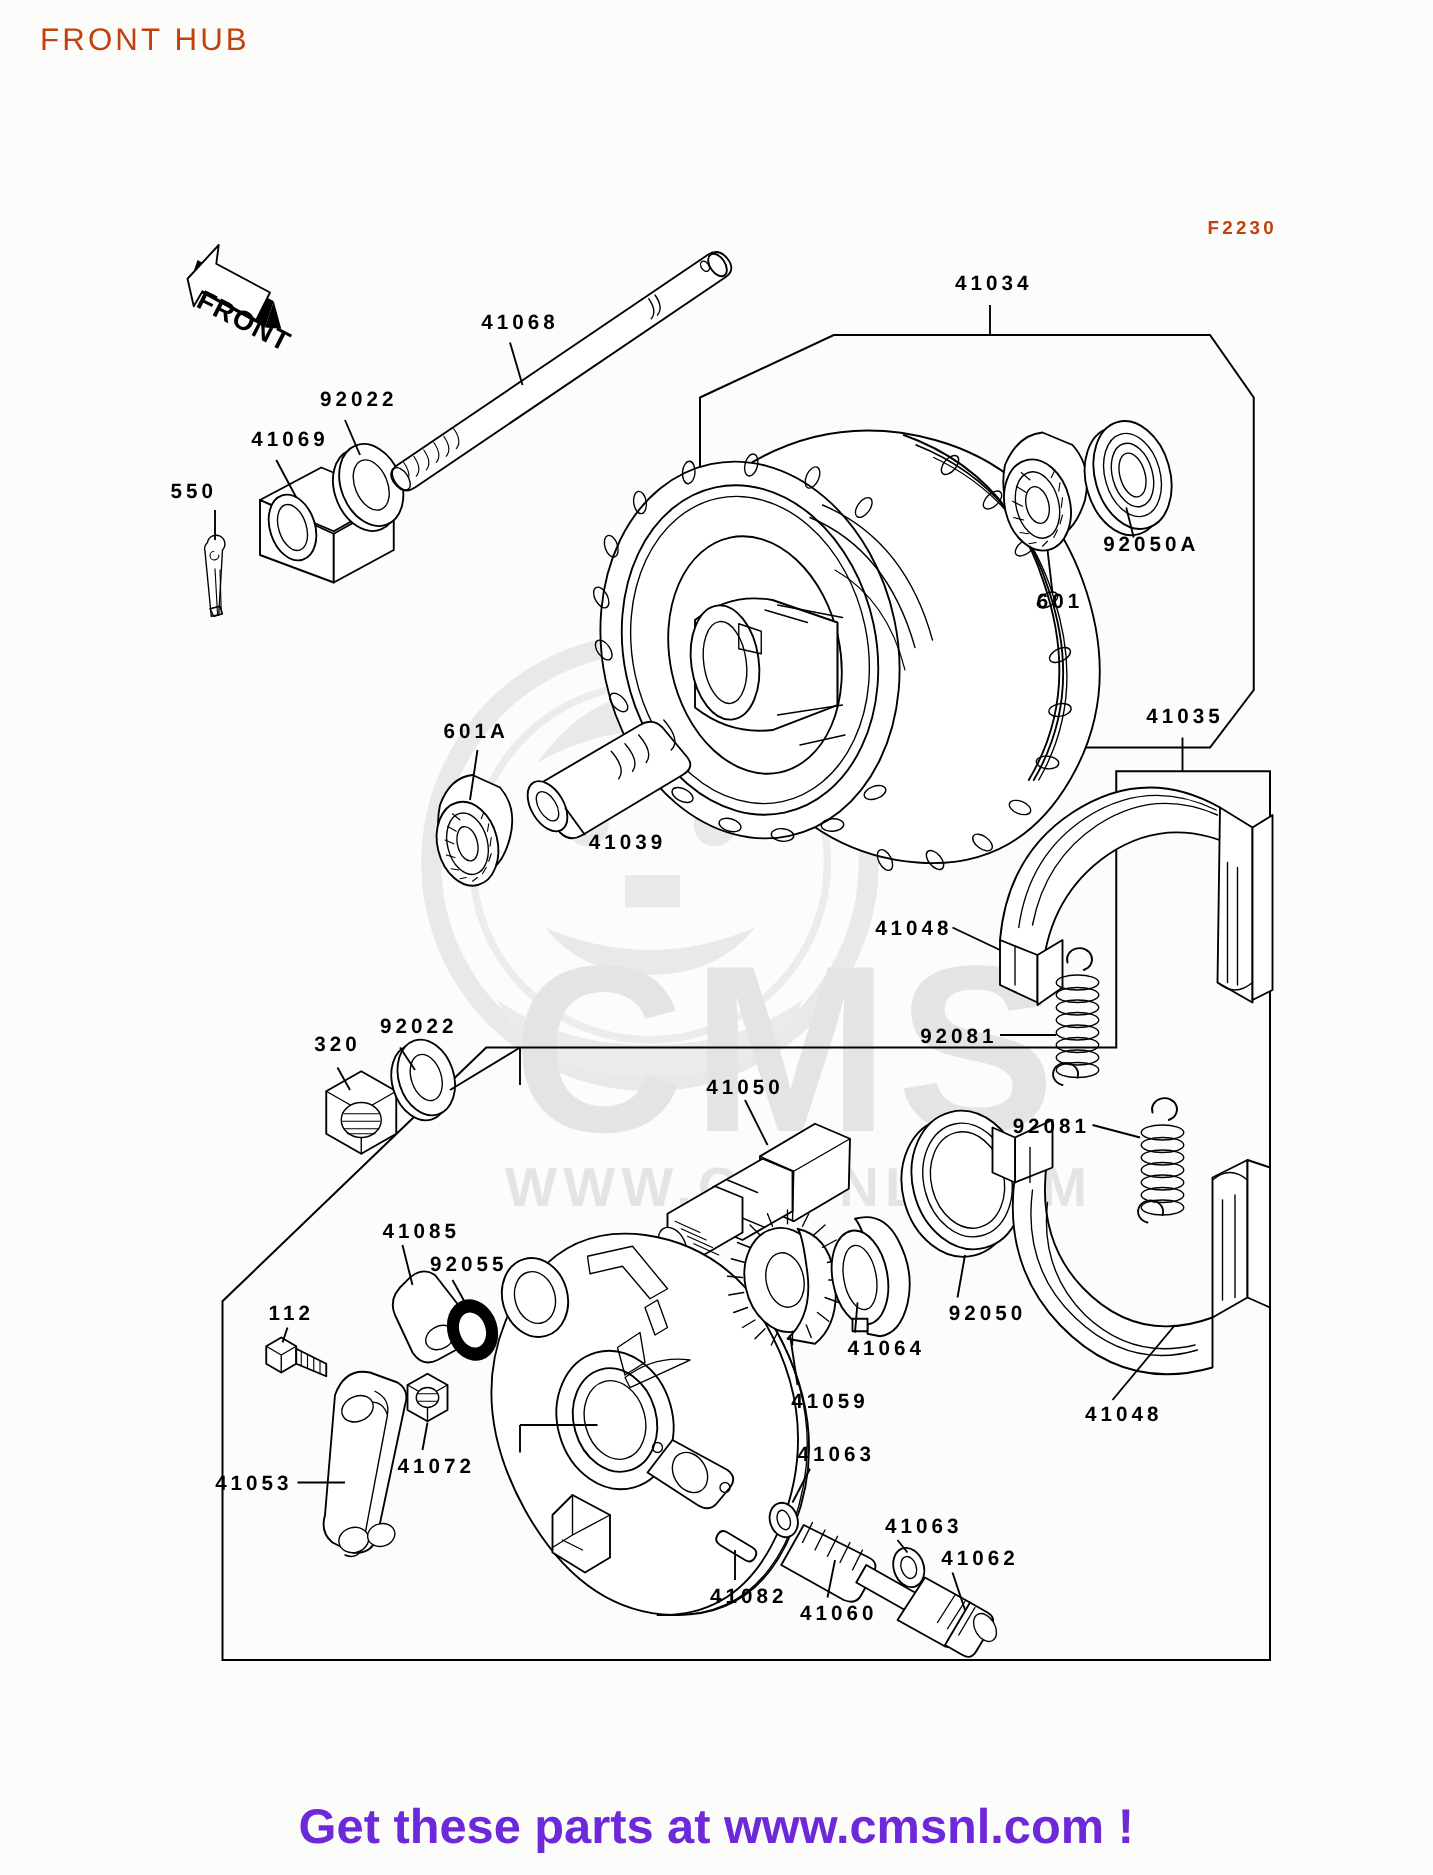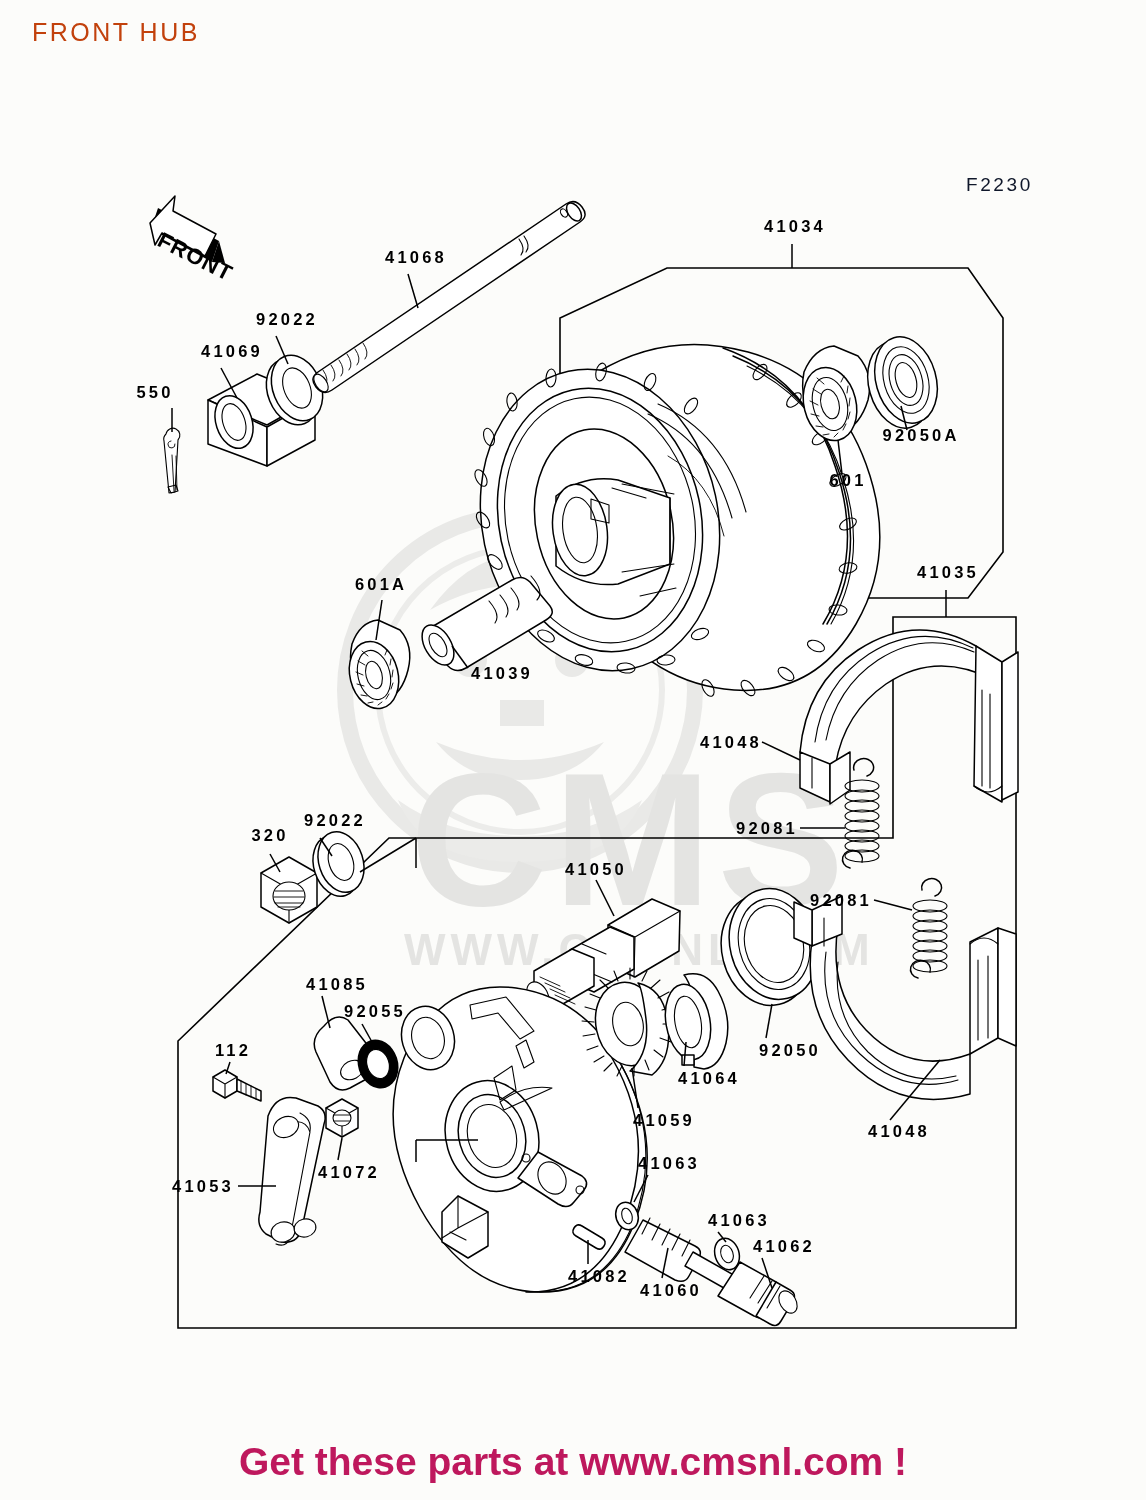--- a/index.html
+++ b/index.html
@@ -9,25 +9,25 @@
     font-family:"Liberation Sans", sans-serif;
     background:#fcfcfa;
   }
   #page-title{
     position:absolute;left:32px;top:18px;
     font-size:25px;letter-spacing:2.5px;color:#c2410c;
     font-weight:400;white-space:nowrap;
   }
   #diagram-code{
     position:absolute;left:966px;top:174px;
-    font-size:19px;letter-spacing:2.6px;color:#0f172a;font-weight:400;
+    font-size:15px;letter-spacing:2.6px;color:#c2410c;font-weight:700;
   }
   #footer-banner{
     position:absolute;left:0;top:1440px;width:1146px;text-align:center;
-    font-size:39px;font-weight:700;color:#be185d;
+    font-size:39px;font-weight:700;color:#6d28d9;
     font-family:"Liberation Sans", sans-serif;
     letter-spacing:0px;white-space:nowrap;
   }
   svg.canvas{position:absolute;left:0;top:0;width:1146px;height:1500px;}
   .ln{fill:none;stroke:#000;stroke-width:1.5;stroke-linejoin:round;stroke-linecap:round;}
   .ln-t{fill:none;stroke:#000;stroke-width:1.1;stroke-linejoin:round;stroke-linecap:round;}
   .ln-h{fill:none;stroke:#000;stroke-width:0.9;stroke-linecap:round;}
   .fillw{fill:#ffffff;stroke:#000;stroke-width:1.5;stroke-linejoin:round;}
   .fillw-t{fill:#ffffff;stroke:#000;stroke-width:1.1;stroke-linejoin:round;}
   .grp{fill:none;stroke:#000;stroke-width:1.6;stroke-linejoin:miter;}

